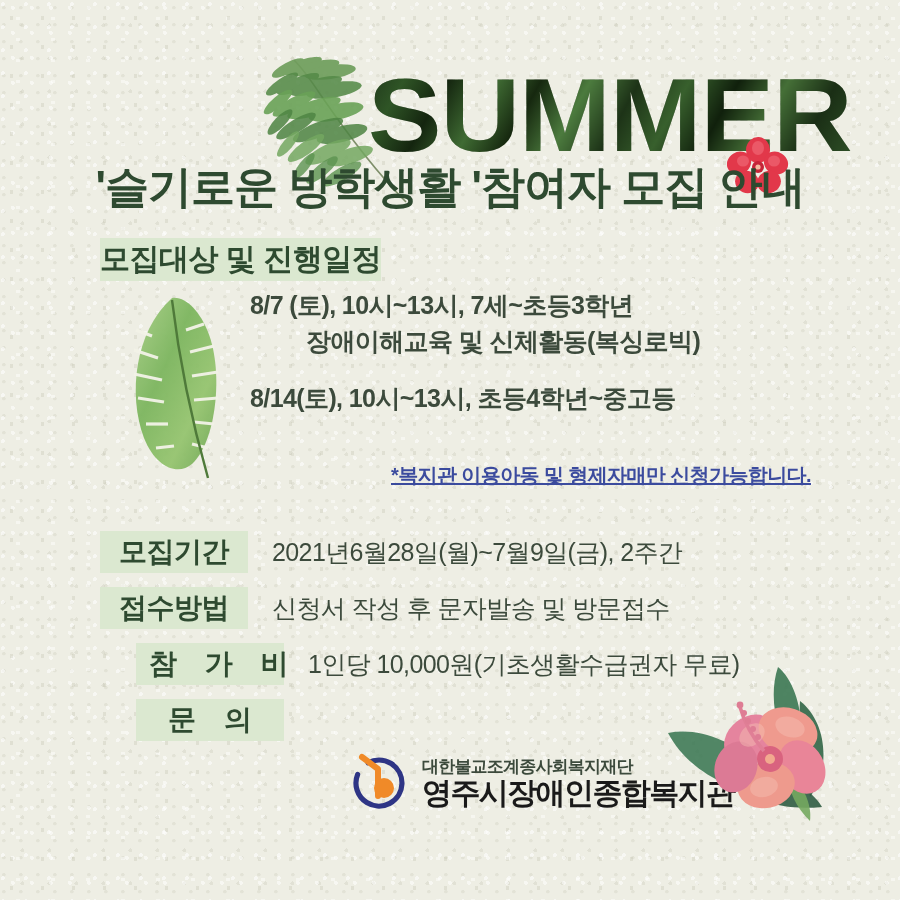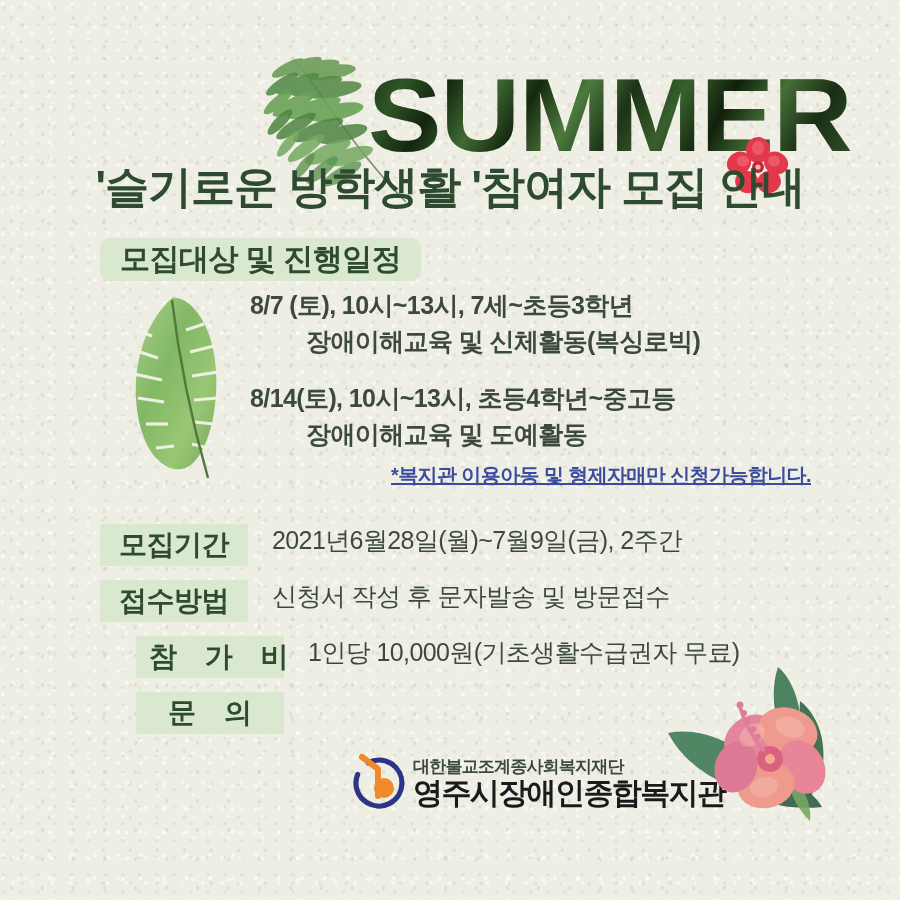--- a/index.html
+++ b/index.html
@@ -62,23 +62,22 @@
     letter-spacing:-1px;
     white-space:nowrap;
   }
 
   
   #section-heading {
     position:absolute; left:100px; top:238px;
     font-size:30px; font-weight:bold;
     color:#2e4a30;
     background:#dbe8d0;
-    padding:1px 20px;
+    padding:1px 0;
     letter-spacing:-0.5px;
-    border-radius:10px;
   }
 
   
   .banana-leaf { position:absolute; left:112px; top:288px; width:140px; height:200px; }
 
   
   #schedule { position:absolute; left:250px; top:288px; width:590px;font-weight:bold; }
 
   .sched-group { margin-bottom:22px; }
   .sched-line {
@@ -96,21 +95,21 @@
     text-decoration:underline;
     letter-spacing:-0.6px;
     white-space:nowrap;
     margin-left:39px;
   }
 
   
   #info-rows { position:absolute; left:100px; top:524px; width:720px; }
 
   .info-row {
-    display:flex; align-items:flex-start;
+    display:flex; align-items:center;
     height:56px;
   }
   .info-label {
     width:148px; flex:0 0 148px;
     font-size:28px; font-weight:bold;
     color:#2e4a30;
     background:#dbe8d0;
     padding:2px 3px;
     text-align:center;
     letter-spacing:-0.5px;
@@ -120,21 +119,21 @@
   .info-value {
     margin-left:24px;
     font-size:25px; color:#3c4a3c;
     letter-spacing:-0.6px;
     white-space:nowrap;
   }
 
   
   #footer-logo {
     position:absolute; left:348px; top:752px;
-    display:flex; align-items:center; gap:3px;
+    display:flex; align-items:center; gap:12px;
   }
   .logo-emblem { width:62px; height:62px; flex:0 0 62px; }
   .logo-text { display:flex; flex-direction:column; line-height:1; }
   .logo-foundation {
     font-size:17px; font-weight:bold; color:#3c4a3c;
     letter-spacing:-0.8px; margin-bottom:3px; white-space:nowrap;
   }
   .logo-center {
     font-size:30px; font-weight:bold; color:#1a1a1a;
     letter-spacing:-1.6px; white-space:nowrap;
@@ -242,21 +241,20 @@
     <path d="M60 12 C66 62 76 120 96 190" stroke="#4f7a3a" stroke-width="2.4" fill="none"></path>
   </svg>
 
   <div id="schedule">
     <div class="sched-group">
       <div class="sched-line">8/7 (토), 10시~13시, 7세~초등3학년</div>
       <div class="sched-line indent">장애이해교육 및 신체활동(복싱로빅)</div>
     </div>
     <div class="sched-group">
       <div class="sched-line">8/14(토), 10시~13시, 초등4학년~중고등</div>
-      <div class="sched-line indent">장애이해교육 및 도예활동</div>
     </div>
   </div>
 
   <div id="note">*복지관 이용아동 및 형제자매만 신청가능합니다.</div>
 
   <div id="info-rows">
 
     <div class="info-row">
       <div class="info-label">모집기간</div>
       <div class="info-value">2021년6월28일(월)~7월9일(금), 2주간</div>

